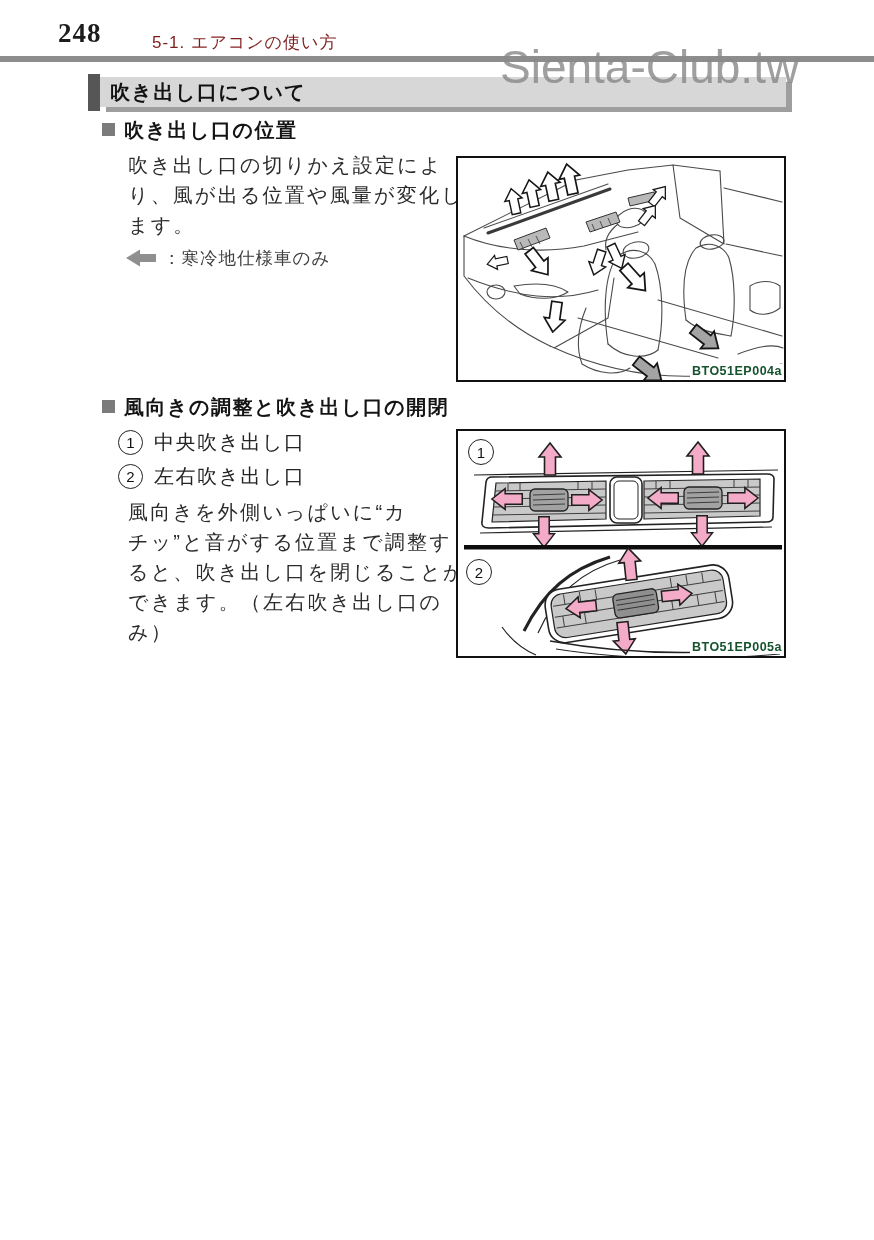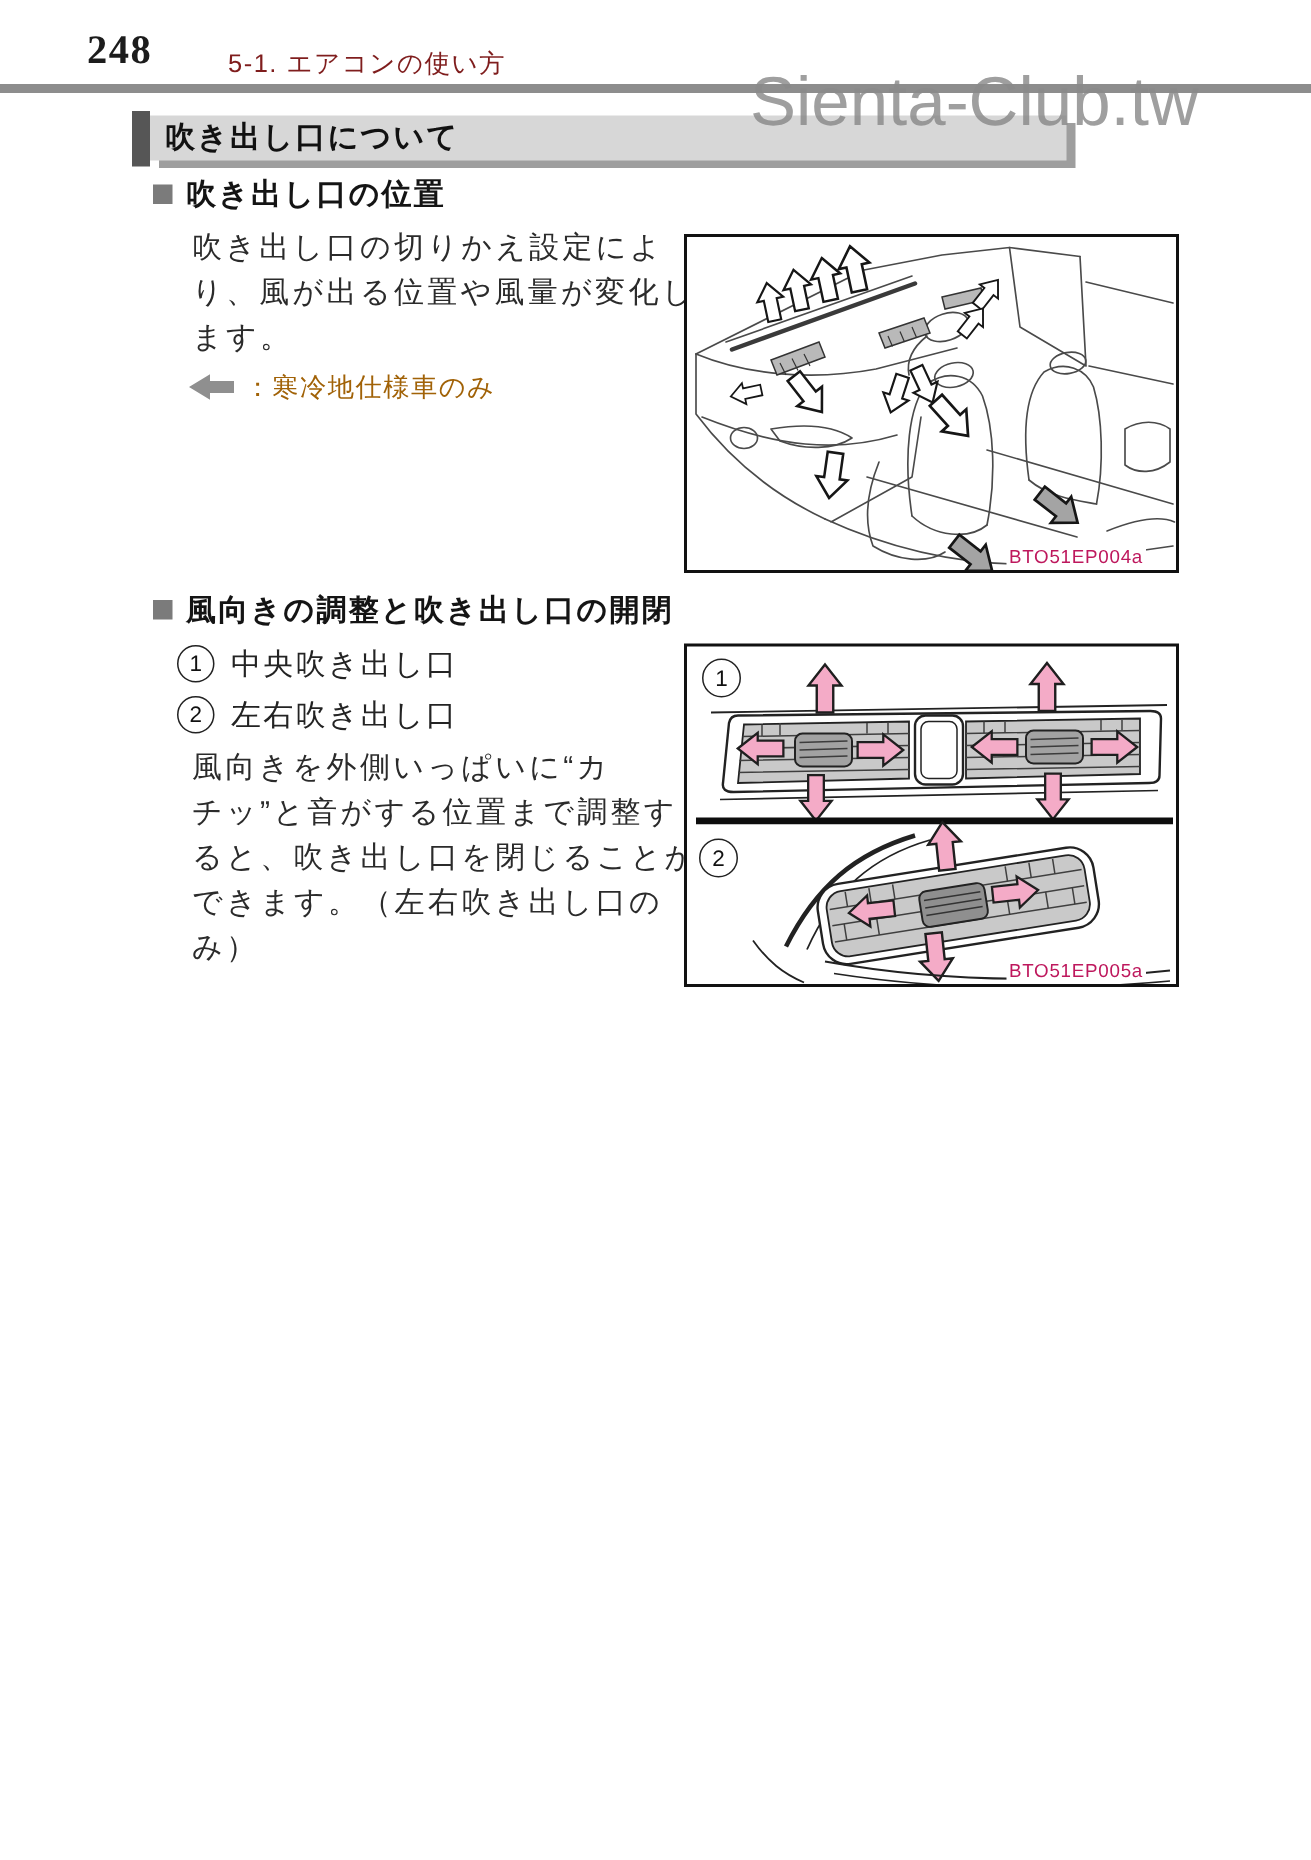--- a/index.html
+++ b/index.html
@@ -14,50 +14,50 @@
   .top-rule{position:absolute;left:0;top:56px;width:874px;height:6px;background:#8d8d8d;}
   .watermark{
     position:absolute;left:500px;top:40px;width:300px;
     font-family:Liberation Sans, sans-serif;
     font-size:46px;color:#8a8a8a;opacity:.82;white-space:nowrap;z-index:6;
   }
   
   .section-wrap{position:absolute;left:88px;top:74px;width:712px;height:42px;z-index:3;}
   .section-block{position:absolute;left:0;top:0;width:12px;height:37px;background:#565656;}
   .section-bar{
-    position:absolute;left:12px;top:3px;width:611px;height:30px;background:#d7d7d7;
+    position:absolute;left:12px;top:3px;width:686px;height:30px;background:#d7d7d7;
     box-shadow:6px 5px 0 0 #9e9e9e;
   }
   .section-title{padding-left:10px;line-height:30px;font-size:20px;font-weight:bold;letter-spacing:1.5px;color:#111;}
   
   .subhead{position:absolute;display:flex;align-items:flex-start;gap:9px;}
   .subhead .bullet{width:13px;height:13px;background:#7b7b7b;margin-top:6px;flex:none;}
   .subhead .t{font-size:20px;font-weight:bold;letter-spacing:1.5px;color:#141414;line-height:26px;}
   
   .para{
     position:absolute;font-size:20px;line-height:30px;letter-spacing:2.2px;
     color:#2b2b2b;white-space:pre-line;
   }
   .note{position:absolute;display:flex;align-items:center;gap:6px;}
-  .note .txt{font-size:17.5px;color:#a16207;letter-spacing:1px;}
+  .note .txt{font-size:17.5px;color:#404040;letter-spacing:1px;}
   
   .num-item{position:absolute;display:flex;align-items:center;gap:11px;}
   .circle-num{
     width:25px;height:25px;border:1.6px solid #222;border-radius:50%;
     display:flex;align-items:center;justify-content:center;
     font-size:15px;color:#111;box-sizing:border-box;background:#fff;flex:none;
   }
   .num-item .lbl{font-size:20px;letter-spacing:1.5px;color:#232323;}
   
   .figure{position:absolute;border:2px solid #111;background:#fff;}
   .fig1{left:456px;top:156px;width:326px;height:222px;}
   .fig2{left:456px;top:429px;width:326px;height:225px;}
   .fig-caption{
-    position:absolute;right:20px;bottom:2px;font-size:12.5px;color:#be185d;
-    background:#fff;padding:0 2px;letter-spacing:.5px;z-index:4;
+    position:absolute;right:0;bottom:2px;font-size:12.5px;color:#14532d;
+    background:#fff;padding:0 2px;letter-spacing:.5px;z-index:4;font-weight:bold;
   }
   .fig-num{
     position:absolute;width:26px;height:26px;border:1.6px solid #222;border-radius:50%;
     display:flex;align-items:center;justify-content:center;font-size:15px;color:#111;
     background:#fff;box-sizing:border-box;z-index:4;
   }
   .fig2 .n1{left:10px;top:8px;}
   .fig2 .n2{left:8px;top:128px;}
   svg{display:block;}
 </style>

